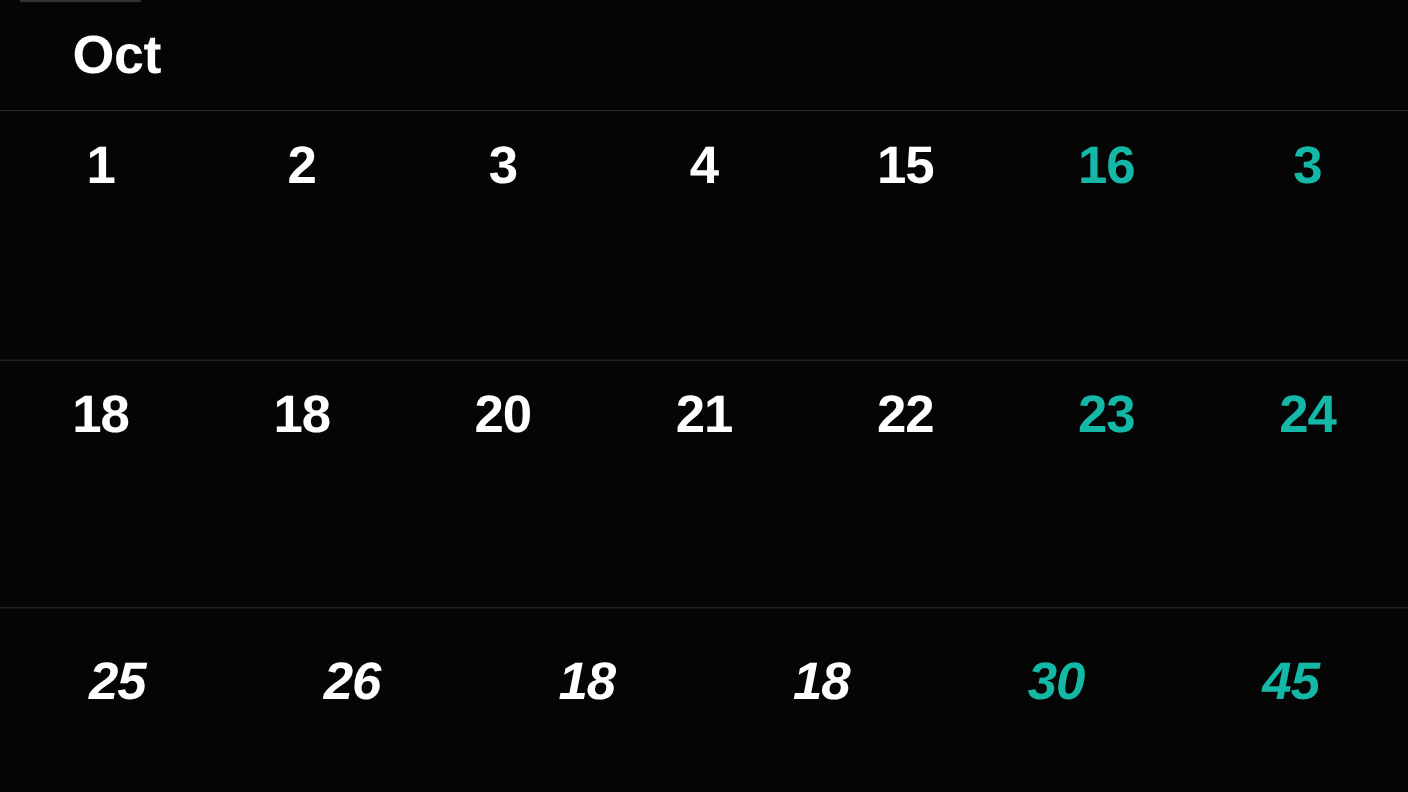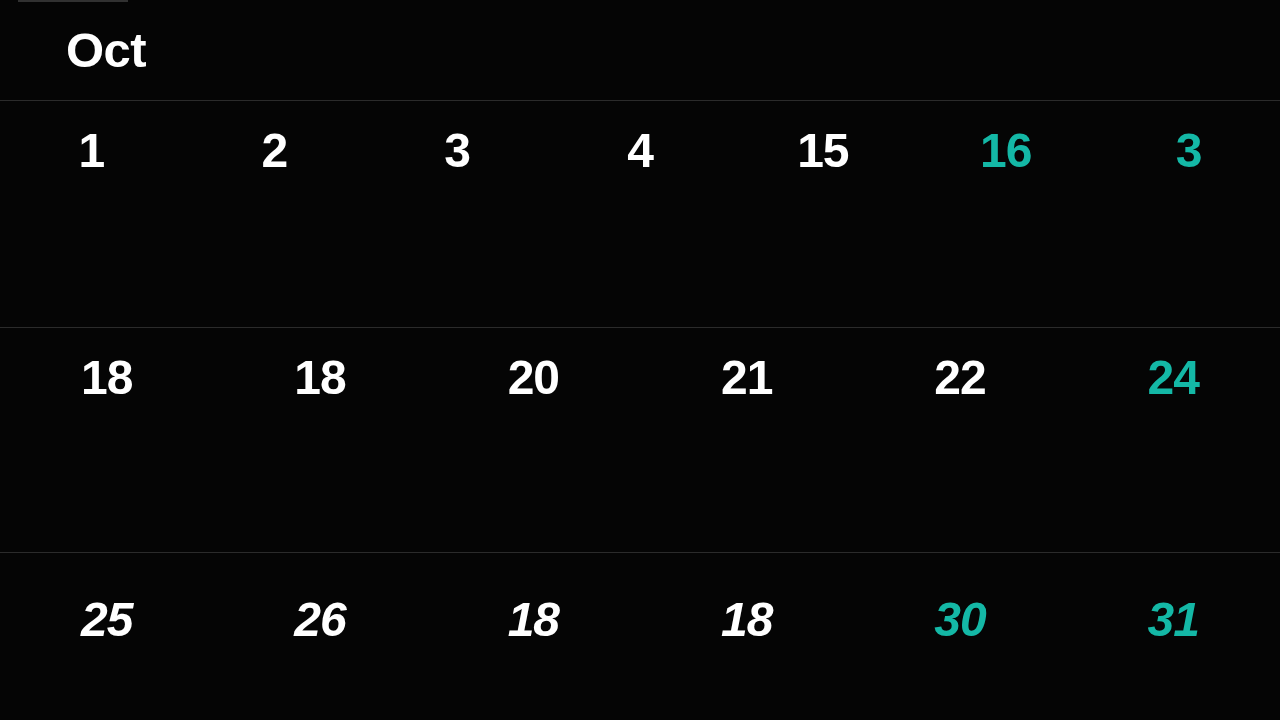--- a/index.html
+++ b/index.html
@@ -156,20 +156,23 @@
       <div class="day-cell">
         <div class="day-number">20</div>
       </div>
       <div class="day-cell">
         <div class="day-number">21</div>
       </div>
       <div class="day-cell">
         <div class="day-number">22</div>
       </div>
       <div class="day-cell">
+        <div class="day-number weekend">23</div>
+      </div>
+      <div class="day-cell">
         <div class="day-number weekend">24</div>
       </div>
     </div>
 
   <div class="divider" style="top:552px;"></div>
 
   <div class="week-row" id="week-row-2" style="top:570px; height:167px;font-style:italic;">
       <div class="day-cell">
         <div class="day-number">25</div>
       </div>
@@ -179,17 +182,17 @@
       <div class="day-cell">
         <div class="day-number">18</div>
       </div>
       <div class="day-cell">
         <div class="day-number">18</div>
       </div>
       <div class="day-cell">
         <div class="day-number weekend">30</div>
       </div>
       <div class="day-cell">
-        <div class="day-number weekend">31</div>
+        <div class="day-number weekend">45</div>
       </div>
     </div>
 
 </div>
 
 </body></html>

